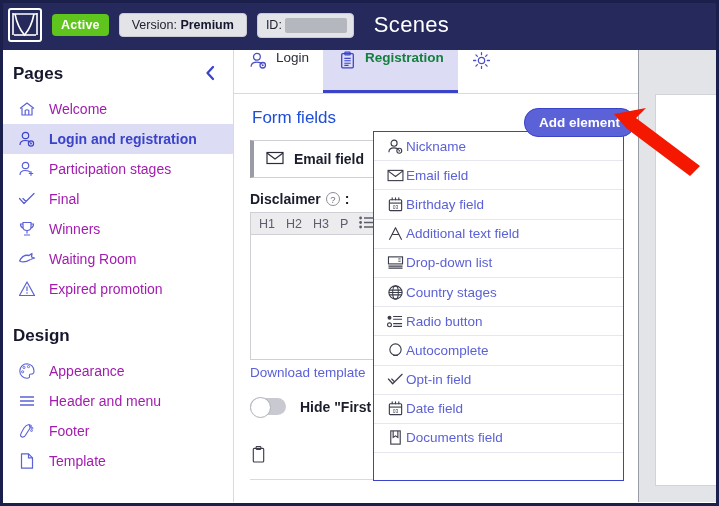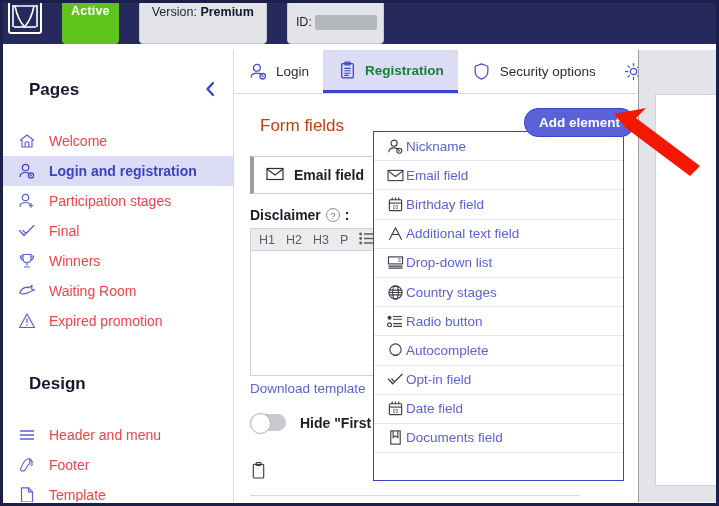--- a/index.html
+++ b/index.html
@@ -8,23 +8,23 @@
     width: 719px; height: 506px;
     background: #1b1f4b;
     font-family: "Liberation Sans", sans-serif;
     overflow: hidden;
     position: relative;
   }
   #app { position:absolute; inset:0; background:#ffffff; }
 
   
   .topbar {
-    position:absolute; left:0; top:0; width:719px; height:44px;
+    position:absolute; left:0; top:0; width:719px; height:50px;
     background:#26295c;
-    display:flex; gap:20px;
+    display:flex; align-items:center; gap:10px;
     padding-left:8px;
   }
   .logo {
     width:34px; height:34px; flex:none;
     border:2px solid #ffffff; border-radius:3px;
     position:relative; background:#26295c;
   }
   .logo svg { position:absolute; left:1px; top:1px; }
   .badge-active {
     background:#5fc41b; color:#ffffff; font-weight:bold; font-size:12.5px;
@@ -46,54 +46,54 @@
   
   .sidebar {
     position:absolute; left:1px; top:50px; width:233px; height:452px;
     background:#ffffff; border-right:1px solid #d9dade;
     padding-top:8px; overflow:hidden;
   }
   .side-head {
     display:flex; align-items:center; justify-content:space-between;
     padding:6px 16px 10px 12px;
   }
-  .side-head h2 { margin:16px; font-size:17px; color:#16182e; font-weight:bold; }
+  .side-head h2 { margin:0; font-size:17px; color:#16182e; font-weight:bold; }
   .collapse-btn { color:#3b43c8; font-size:17px; font-weight:bold; line-height:1; cursor:pointer; }
   .nav-item {
     display:flex; align-items:center; gap:12px;
-    height:30px; padding:0 10px 0 16px; color:#ef4444; font-size:14px;
+    height:30px; padding:0 10px 0 16px; color:#a21caf; font-size:14px;
     cursor:pointer;
   }
   .nav-item .ico { width:20px; height:20px; flex:none; display:flex; align-items:center; justify-content:center; color:#5b61d6; }
   .nav-item.active { background:#dcdcf5; color:#3b43c8; font-weight:bold; }
   .nav-item.active .ico { color:#3b43c8; }
   .side-head.design { padding-top:22px; }
 
   
   .main {
     position:absolute; left:234px; top:50px; width:404px; height:452px;
     background:#ffffff; overflow:hidden;
   }
   .tabs {
     display:flex; align-items:stretch; height:44px;
     border-bottom:1px solid #d9dade; background:#fff;
     width:485px;
   }
   .tab {
-    display:flex; align-items:center; gap:8px;
+    display:flex; align-items:flex-start; gap:8px;
     padding:0 14px; font-size:13.5px; color:#2b2d3c; cursor:pointer;
     white-space:nowrap;
   }
   .tab .ico { width:20px; height:20px; display:flex; align-items:center; justify-content:center; color:#4a4fc4; }
   .tab.active { background:#dcdcf5; color:#15803d; font-weight:bold; border-bottom:3px solid #3b43c8; }
   .tab.active .ico { color:#3b43c8; }
 
   .panel { padding:12px 14px 0 16px; position:relative; }
   .panel-head { display:flex; align-items:center; justify-content:space-between; }
-  .panel-head h3 { margin:10px; font-size:17px; color:#c2410c; font-weight:normal; }
+  .panel-head h3 { margin:2px; font-size:17px; color:#1d4ed8; font-weight:normal; }
 
   .field-row {
     margin-top:10px; height:38px; border:1px solid #cfd0d6; border-left:4px solid #9a9ca5;
     display:flex; align-items:center; gap:10px; padding-left:12px;
     font-size:14px; font-weight:bold; color:#1b1d2c; background:#fff;
     width:330px;
   }
 
   .disclaimer-label { margin-top:13px; font-size:14px; font-weight:bold; color:#1b1d2c; display:flex; align-items:center; gap:5px; }
   .q-mark { width:14px; height:14px; border-radius:50%; border:1px solid #8d8f99; color:#6e707a; font-size:9.5px; display:flex; align-items:center; justify-content:center; font-weight:normal; }
@@ -167,20 +167,21 @@
     </div>
     <div class="badge-active">Active</div>
     <div class="badge-version">
       <span>Version:</span>
       <b>Premium</b>
     </div>
     <div class="badge-id">
       <span>ID:</span>
       <span class="id-redact"></span>
     </div>
+    <div class="app-title">Scenes</div>
   </div>
 
   <div class="sidebar">
     <div class="side-head">
       <h2>Pages</h2>
       <span class="collapse-btn">
         <svg width="13" height="16" viewBox="0 0 13 16">
             <path d="M9 2 L3.5 8 L9 14" stroke="#3b43c8" stroke-width="2.3" fill="none" stroke-linecap="round" stroke-linejoin="round"></path>
           </svg>
       </span>
@@ -256,20 +257,31 @@
             <circle cx="9" cy="13" r="0.8" fill="currentColor"></circle>
           </svg>
       </span>
       <span>Expired promotion</span>
     </div>
 
     <div class="side-head design">
       <h2>Design</h2>
     </div>
 
+    <div class="nav-item">
+      <span class="ico">
+        <svg width="18" height="18" viewBox="0 0 18 18">
+            <path d="M9 1.8 A7.2 7.2 0 1 0 9 16.2 Q12 16.2 11.5 14 Q11 12 13 12 L14.5 12 A3 3 0 0 0 16 9 A7.2 7.2 0 0 0 9 1.8 Z" stroke="currentColor" stroke-width="1.1" fill="none"></path>
+            <circle cx="6" cy="5.5" r="1.1" stroke="currentColor" stroke-width="0.9" fill="none"></circle>
+            <circle cx="10.5" cy="4.6" r="1.1" stroke="currentColor" stroke-width="0.9" fill="none"></circle>
+            <circle cx="4.6" cy="9.8" r="1.1" stroke="currentColor" stroke-width="0.9" fill="none"></circle>
+          </svg>
+      </span>
+      <span>Appearance</span>
+    </div>
 
     <div class="nav-item">
       <span class="ico">
         <svg width="18" height="18" viewBox="0 0 18 18">
             <path d="M2 5 L16 5 M2 9 L16 9 M2 13 L16 13" stroke="currentColor" stroke-width="1.7"></path>
           </svg>
       </span>
       <span>Header and menu</span>
     </div>
 
@@ -315,28 +327,20 @@
       </div>
       <div class="tab active">
         <span class="ico">
           <svg width="19" height="19" viewBox="0 0 18 18">
               <rect x="3.5" y="2.5" width="11" height="13.5" rx="1" stroke="currentColor" stroke-width="1.2" fill="none"></rect>
               <rect x="6.5" y="1" width="5" height="2.6" rx="0.6" stroke="currentColor" stroke-width="1.1" fill="none"></rect>
               <path d="M6 7 L12 7 M6 9.3 L12 9.3 M6 11.6 L12 11.6 M6 13.6 L10 13.6" stroke="currentColor" stroke-width="1"></path>
             </svg>
         </span>
         <span>Registration</span>
-      </div>
-      <div class="tab">
-        <span class="ico">
-          <svg width="19" height="19" viewBox="0 0 18 18">
-              <path d="M9 1.8 L15 4 L15 9 Q15 14 9 16.2 Q3 14 3 9 L3 4 Z" stroke="currentColor" stroke-width="1.2" fill="none" stroke-linejoin="round"></path>
-            </svg>
-        </span>
-        <span>Security options</span>
       </div>
       <div class="tab">
         <span class="ico">
           <svg width="19" height="19" viewBox="0 0 18 18">
               <circle cx="9" cy="9" r="3" stroke="currentColor" stroke-width="1.2" fill="none"></circle>
               <path d="M9 1.5 L9 3.5 M9 14.5 L9 16.5 M1.5 9 L3.5 9 M14.5 9 L16.5 9 M3.7 3.7 L5.1 5.1 M12.9 12.9 L14.3 14.3 M14.3 3.7 L12.9 5.1 M5.1 12.9 L3.7 14.3" stroke="currentColor" stroke-width="1.2" stroke-linecap="round"></path>
             </svg>
         </span>
 
       </div>

